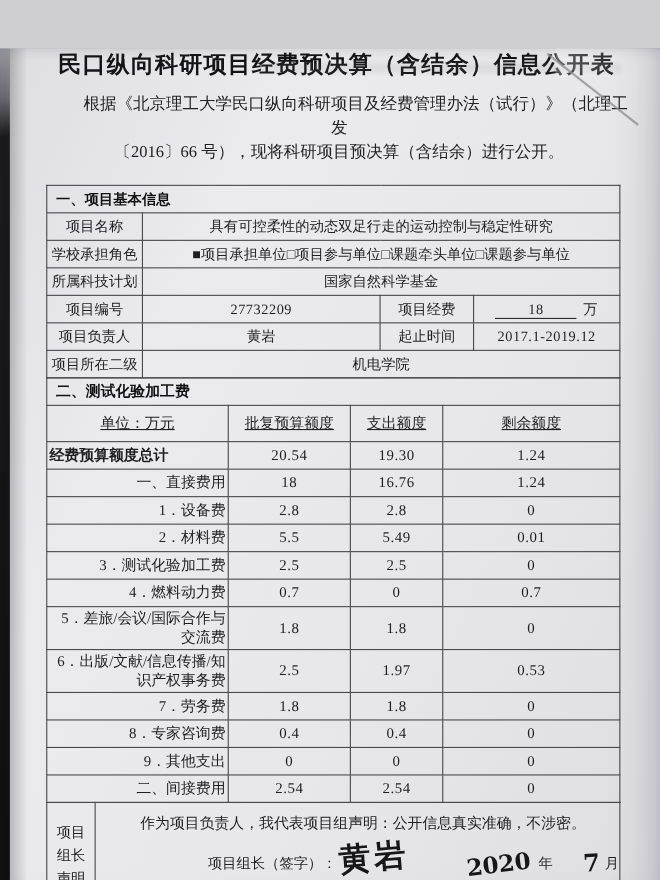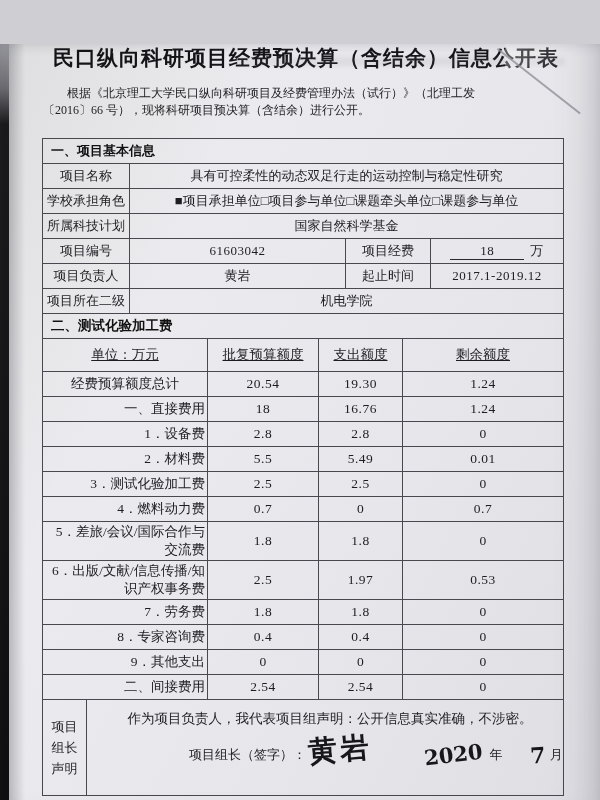--- a/index.html
+++ b/index.html
@@ -16,38 +16,38 @@
     background:rgba(145,145,152,.8);transform:rotate(38deg);transform-origin:left top;}
   .crease-hi{position:absolute;left:505px;top:0px;width:95px;height:26px;
     background:linear-gradient(125deg,rgba(255,255,255,.35),rgba(255,255,255,0) 70%);}
   .bleed{position:absolute;left:235px;top:13px;width:330px;height:9px;
     background:rgba(120,120,135,.12);filter:blur(2px);}
   .vignette{position:absolute;inset:0;pointer-events:none;
     box-shadow:inset -16px -22px 44px -18px rgba(70,70,85,.40), inset 0 7px 14px -9px rgba(90,90,105,.30);}
   
   .title{margin:44px 28px 0 40px;text-align:center;font-weight:bold;font-size:21px;
     letter-spacing:1px;color:#141418;}
-  .intro{margin:13px 26px 0 43px;font-size:12px;line-height:1.45;color:#222226;}
+  .intro{margin:13px 26px 0 43px;font-size:15px;line-height:1.45;color:#222226;text-align:center;}
   .indent{margin-left:2em;}
   table.t{border-collapse:collapse;table-layout:fixed;width:521px;margin-left:42px;}
   .t td{border:1px solid #48484e;vertical-align:middle;text-align:center;
     font-size:13px;padding:1px 2px;overflow:hidden;}
   .sec-td{height:19px;text-align:left !important;padding-left:8px !important;
     font-family:"DejaVu Sans","Liberation Sans",sans-serif;font-weight:bold;font-size:13.5px;color:#111;margin-top:20px;}
   .t1{margin-top:18px;}
   .t1 td{height:22px;}
   .val{font-size:13.5px;}
   .num{font-size:14px;letter-spacing:.5px;}
   .uline{display:inline-block;min-width:66px;border-bottom:1px solid #2a2a2e;text-align:center;
     padding:0 4px;margin-right:6px;}
   .t2{margin-top:-1px;}
   .t2 td{height:22px;font-size:13.5px;}
   .t2 tr.hdr td{height:30px;text-decoration:underline;}
   .t2 td.lab{text-align:right;padding-left:3px;}
-  .t2 td.labc{text-align:center;}
+  .t2 td.labc{text-align:left;font-weight:bold;}
   .t2 tr.tall td{height:36px;}
   .t3{margin-top:-1px;}
   .decl-lbl{font-size:13px;line-height:21px;padding:16px 2px !important;}
   .decl-body{height:82px;vertical-align:top !important;text-align:left;border-radius:21px;}
   .stmt{margin:9px 0 0 10px;font-size:13.5px;}
   .signline{display:flex;align-items:center;margin:12px 0 0 100px;font-size:13px;white-space:nowrap;}
   .hand{font-family:"DejaVu Serif",serif;font-weight:bold;display:inline-block;color:#17171b;}
   .sig{font-size:29px;letter-spacing:3px;transform:rotate(-5deg);margin:-10px 52px 0 2px;}
   .yr{font-size:21px;transform:rotate(-7deg);margin-right:5px;}
   .mo,.dy{font-size:22px;transform:rotate(-3deg);}
@@ -85,21 +85,21 @@
     <tr>
       <td>学校承担角色</td>
       <td colspan="3" class="val">■项目承担单位□项目参与单位□课题牵头单位□课题参与单位</td>
     </tr>
     <tr>
       <td>所属科技计划</td>
       <td colspan="3" class="val">国家自然科学基金</td>
     </tr>
     <tr>
       <td>项目编号</td>
-      <td class="num">61603042</td>
+      <td class="num">27732209</td>
       <td>项目经费</td>
       <td class="num"><span class="uline">18</span><span>万</span></td>
     </tr>
     <tr>
       <td>项目负责人</td>
       <td class="val">黄岩</td>
       <td>起止时间</td>
       <td class="num">2017.1-2019.12</td>
     </tr>
     <tr>

